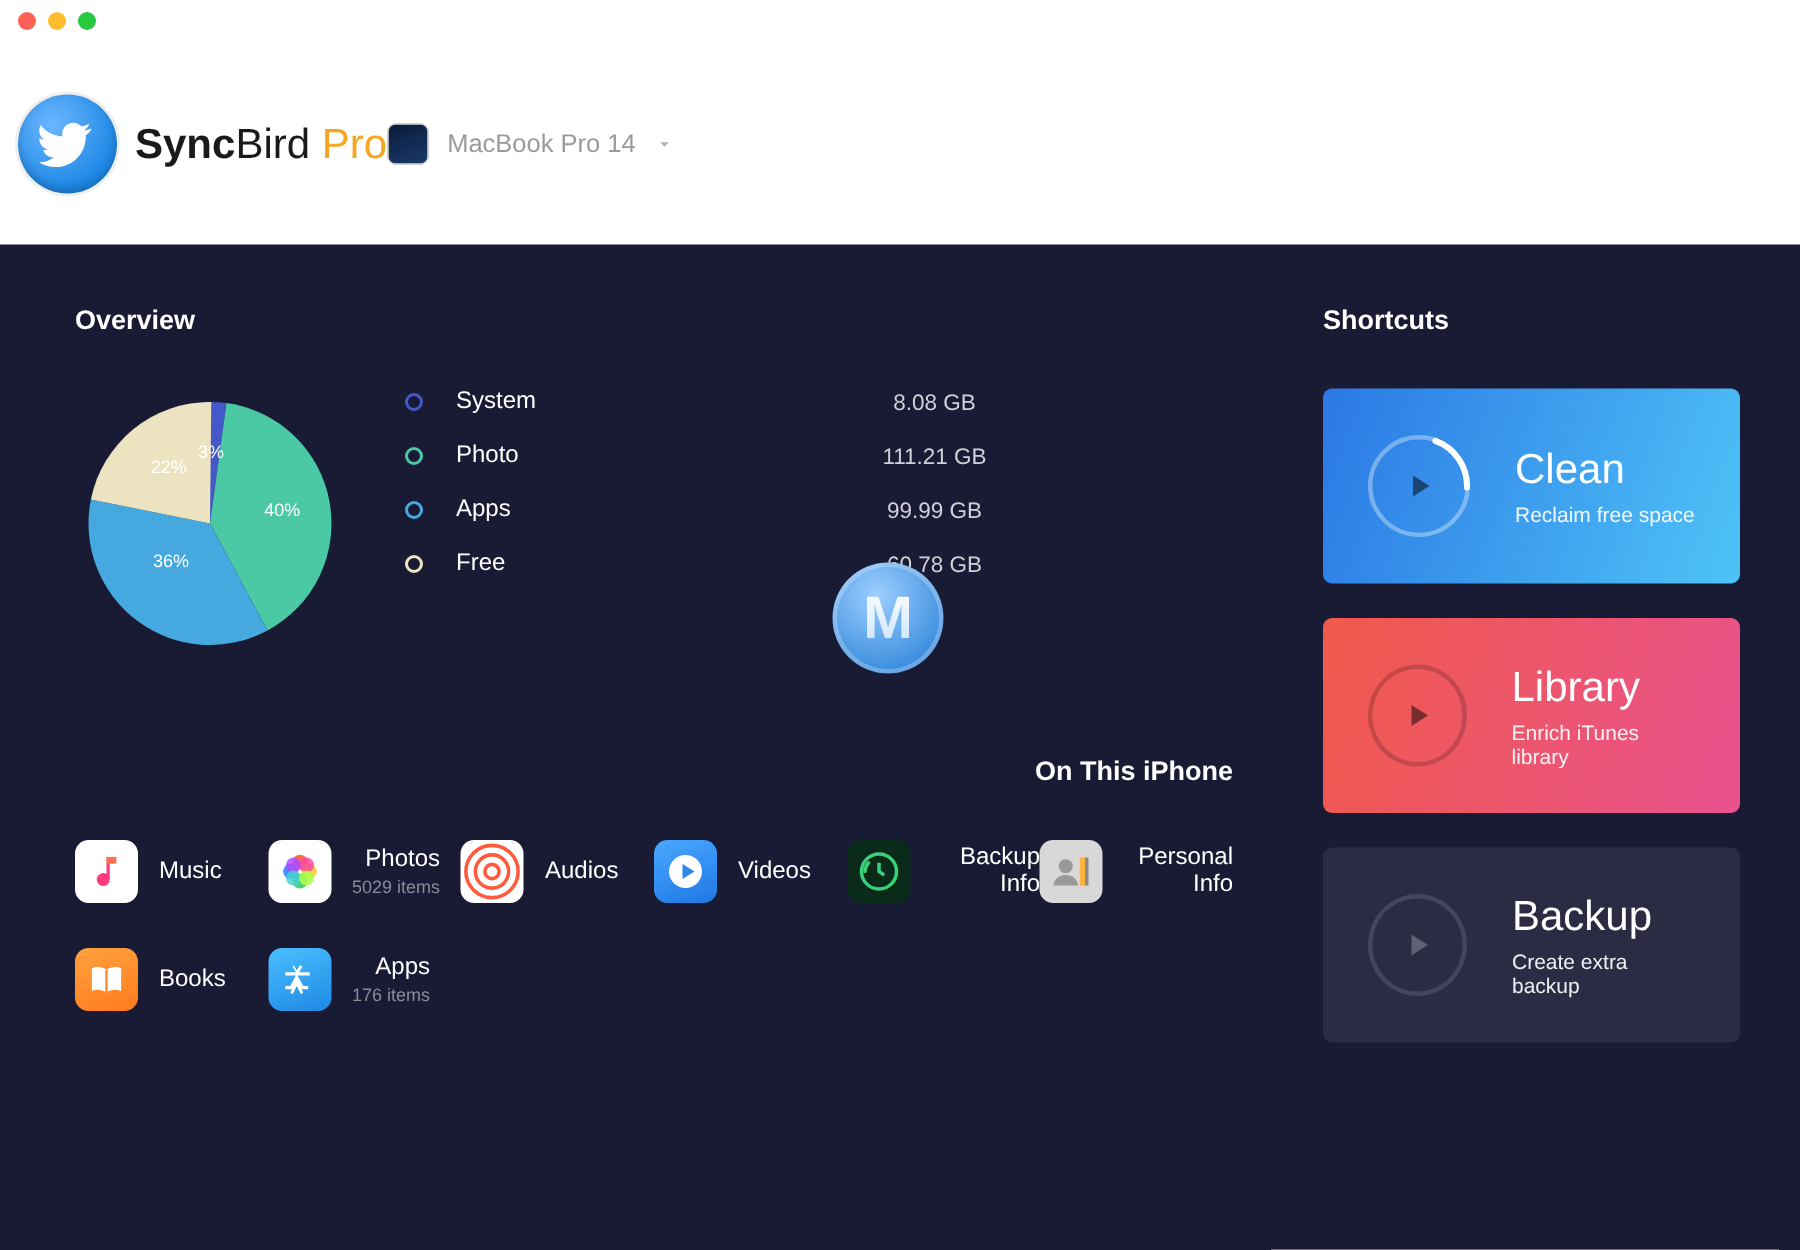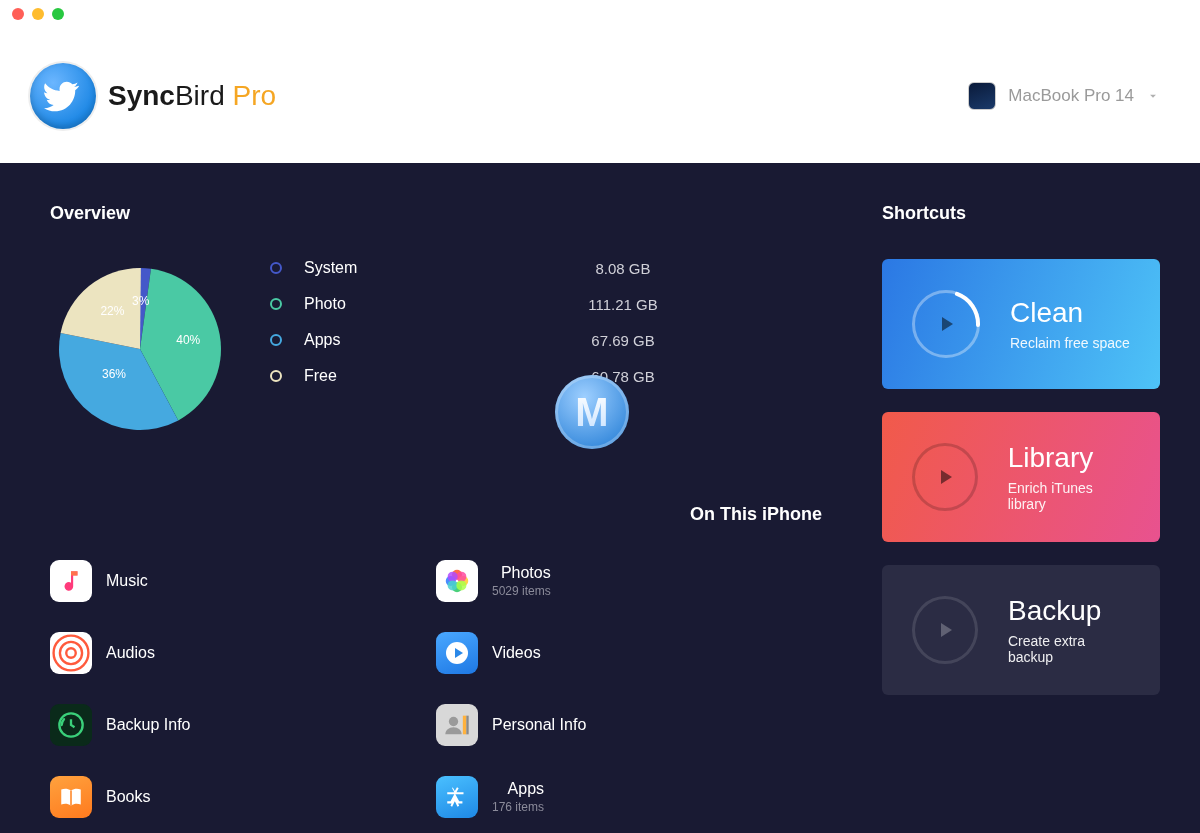--- a/index.html
+++ b/index.html
@@ -2,21 +2,21 @@
 <html><head>
 <meta charset="utf-8">
 <style>
   * { box-sizing: border-box; margin: 0; padding: 0; }
   body { font-family: -apple-system, "Helvetica Neue", Arial, sans-serif; background: #fff; width: 1200px; height: 833px; overflow: hidden; }
   
   .titlebar { height: 28px; display: flex; align-items: center; padding-left: 12px; gap: 8px; }
   .tl-dot { width: 12px; height: 12px; border-radius: 50%; }
   .tl-red { background: #ff5f57; } .tl-yellow { background: #febc2e; } .tl-green { background: #28c840; }
   
-  .header { height: 135px; background: #fff; display: flex; align-items: center; justify-content: space-between; padding: 0 40px 0 30px; }
+  .header { height: 135px; background: #fff; display: flex; align-items: center; justify-content: flex-start; padding: 0 40px 0 12px; }
   .logo-area { display: flex; align-items: center; gap: 12px; }
   .logo-circle { width: 66px; height: 66px; border-radius: 50%; background: radial-gradient(circle at 35% 30%, #6bb6ff, #1e88e5 70%); display: flex; align-items: center; justify-content: center; box-shadow: inset 0 -3px 6px rgba(0,0,0,.2), 0 0 0 2px #eee; }
   .logo-name { font-size: 28px; color: #1a1a1a; }
   .logo-name .bold { font-weight: 800; }
   .logo-name .light { font-weight: 300; }
   .logo-name .pro { color: #f5a623; font-weight: 400; }
   .device-select { display: flex; align-items: center; gap: 12px; cursor: pointer; }
   .device-thumb { width: 28px; height: 28px; border-radius: 6px; background: linear-gradient(160deg,#0a1a3a,#1a3a6a); border: 1px solid #ccc; }
   .device-name { color: #9a9a9a; font-size: 17px; }
   
@@ -32,21 +32,21 @@
   .legend { flex: 1; }
   .legend-row { display: flex; align-items: center; margin-bottom: 18px; }
   .legend-dot { width: 12px; height: 12px; border-radius: 50%; border: 2px solid; margin-right: 22px; flex-shrink:0; }
   .legend-label { width: 120px; font-size: 16px; color: #fff; }
   .legend-value { flex: 1; text-align: center; font-size: 15px; color: #d0d0d8; }
   
   .watermark { position: absolute; width: 74px; height: 74px; border-radius: 50%; background: radial-gradient(circle at 40% 30%, #9ecfff, #1976d2); display: flex; align-items: center; justify-content: center; font-size: 40px; font-weight: 800; left: 555px; top: 375px; box-shadow: 0 0 0 3px rgba(255,255,255,.25) inset; z-index:5;}
   .watermark span { background: linear-gradient(#fff,#c8e2ff); -webkit-background-clip: text; -webkit-text-fill-color: transparent; }
   
   .section2 { margin-top: 65px; text-align: right; }
-  .cat-grid { display: grid; grid-template-columns: repeat(2, 1fr); row-gap: 30px; }
+  .cat-grid { display: grid; grid-template-columns: repeat(6, 1fr); row-gap: 30px; }
   .cat { display: flex; align-items: center; gap: 14px; cursor: pointer; }
   .cat-icon { width: 42px; height: 42px; border-radius: 9px; display: flex; align-items: center; justify-content: center; flex-shrink:0; }
   .cat-text { display: flex; flex-direction: column; }
   .cat-label { font-size: 16px; font-weight: 500; }
   .cat-sub { font-size: 12px; color: #8b8b9a; margin-top: 2px; }
   
   .shortcut { border-radius: 6px; height: 130px; margin-bottom: 23px; display: flex; align-items: center; padding: 0 30px; gap: 30px; cursor: pointer; }
   .sc-play { width: 68px; height: 68px; border-radius: 50%; display: flex; align-items: center; justify-content: center; position: relative; }
   .sc-play-tri { width: 0; height: 0; border-left: 11px solid rgba(0,0,0,.5); border-top: 7px solid transparent; border-bottom: 7px solid transparent; margin-left: 3px; }
   .sc-text { display: flex; flex-direction: column; }
@@ -114,21 +114,21 @@
       <div class="legend-value">8.08 GB</div>
           </div>
           <div class="legend-row">
             <div class="legend-dot" style="border-color:#4ac9a4;background:rgba(0,0,0,0)"></div>
       <div class="legend-label">Photo</div>
       <div class="legend-value">111.21 GB</div>
           </div>
           <div class="legend-row">
             <div class="legend-dot" style="border-color:#45a9e0;background:rgba(0,0,0,0)"></div>
       <div class="legend-label">Apps</div>
-      <div class="legend-value">67.69 GB</div>
+      <div class="legend-value">99.99 GB</div>
           </div>
           <div class="legend-row">
             <div class="legend-dot" style="border-color:#ece4c0;background:rgba(0,0,0,0)"></div>
       <div class="legend-label">Free</div>
       <div class="legend-value">60.78 GB</div>
           </div>
         </div>
     </div>
 
     <div class="section2">

